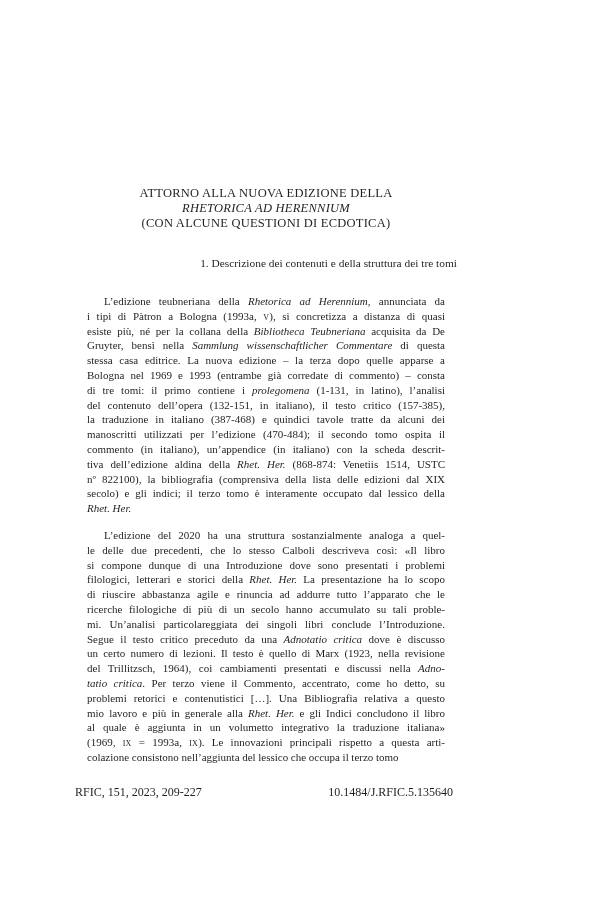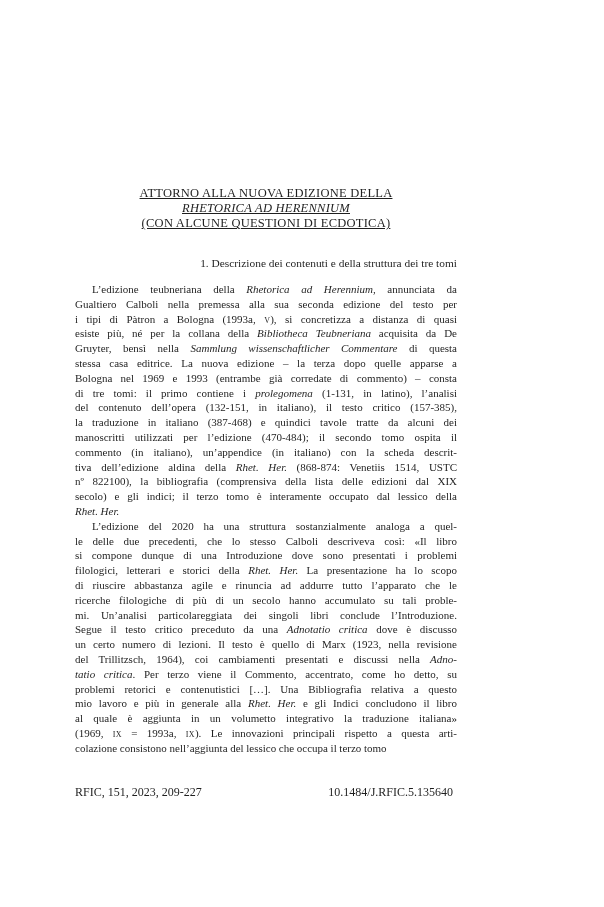--- a/index.html
+++ b/index.html
@@ -13,34 +13,33 @@
     background:var(--bg);
     color:var(--ink);
     font-family:"Liberation Serif","DejaVu Serif",serif;
     overflow:hidden;
   }
   .title-block{
     position:absolute;left:75px;top:186px;width:382px;
     text-align:center;
     font-size:12.5px;line-height:15.2px;
     letter-spacing:0.25px;
-    text-decoration:underline;
   }
   .title-line.it{font-style:italic;}
   .section-heading{
     position:absolute;left:75px;top:256px;width:382px;
     font-size:11.4px;line-height:14px;
     text-align:right;
   }
   .article-body{
     position:absolute;left:75px;top:282px;width:382px;
     font-size:11px;line-height:14.8px;
     word-spacing:-0.1px;
   }
-  .para{margin:0;padding:0;}
+  .para{margin:12px;padding:0;}
   .line{
     text-align:justify;
     text-align-last:justify;
     text-justify:inter-word;
   }
   .line.last{text-align-last:left;}
   .line.indent{text-indent:17px;}
   .it{font-style:italic;}
   .sc{font-variant:small-caps;letter-spacing:0.3px;}
   .page-footer{
@@ -55,21 +54,20 @@
 <div class="page">
   <div class="title-block">
       <div class="title-line">ATTORNO ALLA NUOVA EDIZIONE DELLA</div>
       <div class="title-line it">RHETORICA AD HERENNIUM</div>
       <div class="title-line">(CON ALCUNE QUESTIONI DI ECDOTICA)</div>
     </div>
   <div class="section-heading">1. Descrizione dei contenuti e della struttura dei tre tomi</div>
   <div class="article-body">
       <div class="para">
         <div class="line indent"><span>L’edizione teubneriana della </span><span class="it">Rhetorica ad Herennium</span><span>, annunciata da</span></div>
-        <div class="line"><span>Gualtiero Calboli nella premessa alla sua seconda edizione del testo per</span></div>
         <div class="line"><span>i tipi di Pàtron a Bologna (1993a, </span><span class="sc">v</span><span>), si concretizza a distanza di quasi</span></div>
         <div class="line"><span>esiste più, né per la collana della </span><span class="it">Bibliotheca Teubneriana</span><span> acquisita da De</span></div>
         <div class="line"><span>Gruyter, bensì nella </span><span class="it">Sammlung wissenschaftlicher Commentare</span><span> di questa</span></div>
         <div class="line"><span>stessa casa editrice. La nuova edizione – la terza dopo quelle apparse a</span></div>
         <div class="line"><span>Bologna nel 1969 e 1993 (entrambe già corredate di commento) – consta</span></div>
         <div class="line"><span>di tre tomi: il primo contiene i </span><span class="it">prolegomena</span><span> (1-131, in latino), l’analisi</span></div>
         <div class="line"><span>del contenuto dell’opera (132-151, in italiano), il testo critico (157-385),</span></div>
         <div class="line"><span>la traduzione in italiano (387-468) e quindici tavole tratte da alcuni dei</span></div>
         <div class="line"><span>manoscritti utilizzati per l’edizione (470-484); il secondo tomo ospita il</span></div>
         <div class="line"><span>commento (in italiano), un’appendice (in italiano) con la scheda descrit-</span></div>

